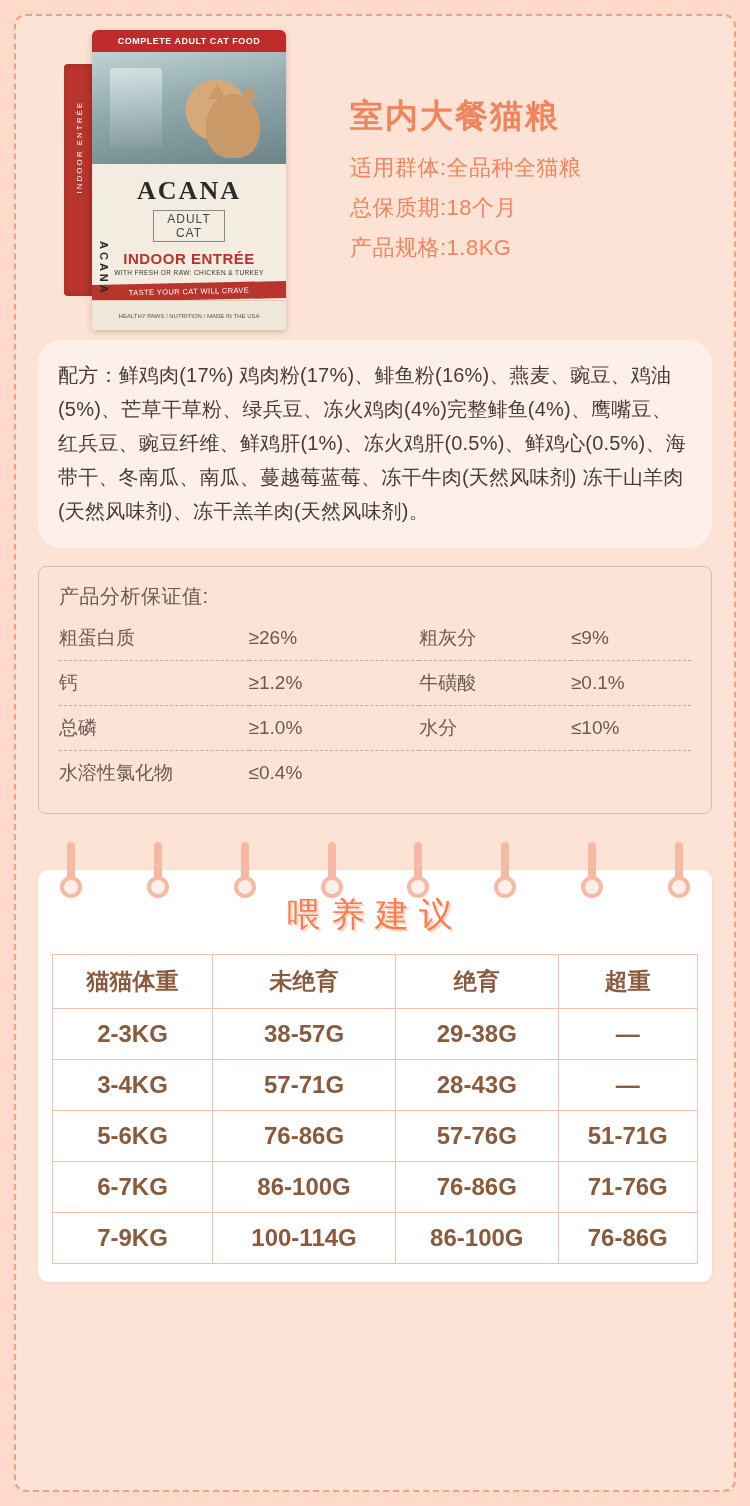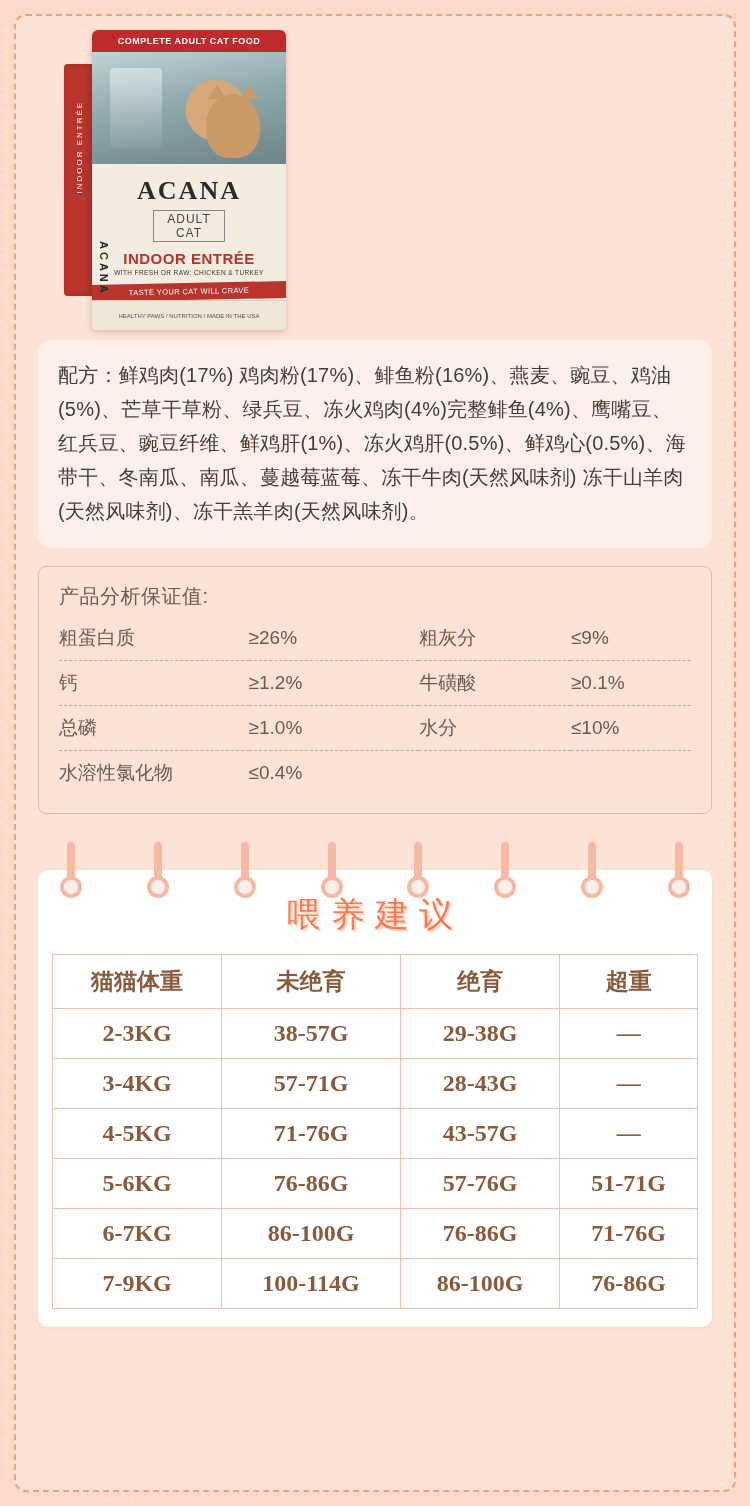--- a/index.html
+++ b/index.html
@@ -199,21 +199,21 @@
   .hero-line {
     font-size: 22px;
     color: #f0845c;
     margin-bottom: 10px;
     letter-spacing: .5px;
   }
 
   
   .card {
     background: #fdf0ea;
-    border-radius: 14px;
+    border-radius: 24px;
     margin: 4px 22px 0 22px;
     padding: 18px 20px 20px 20px;
   }
   .formula-text {
     font-size: 20px;
     line-height: 34px;
     color: #4b3a33;
     letter-spacing: .2px;
   }
 
@@ -289,21 +289,20 @@
     font-size: 34px;
     font-weight: normal;
     color: #ff7a4d;
     letter-spacing: 10px;
     margin: 6px 0 16px 0;
     text-shadow: 2px 2px 0 #ffd9c9;
   }
   table.feed {
     width: 100%;
     border-collapse: collapse;
-    font-family: Liberation Serif, serif;
   }
   table.feed th, table.feed td {
     border: 1px solid #f3c1ad;
     text-align: center;
     font-size: 24px;
     color: #8a5a3c;
     padding: 11px 0;
     font-weight: bold;
   }
   table.feed th { font-size: 23px; }
@@ -334,20 +333,26 @@
         <div class="bag-icons">
           <i></i>
           <i></i>
           <i></i>
         </div>
         <div class="bag-bottom">HEALTHY PAWS   /   NUTRITION   /   MADE IN THE USA</div>
       </div>
       <div class="bag-vert">ACANA</div>
     </div>
 
+    <div class="hero-text">
+      <div class="hero-title">室内大餐猫粮</div>
+      <div class="hero-line">适用群体:全品种全猫粮</div>
+      <div class="hero-line">总保质期:18个月</div>
+      <div class="hero-line">产品规格:1.8KG</div>
+    </div>
   </div>
 
   <div class="card">
     <div class="formula-text">配方：鲜鸡肉(17%) 鸡肉粉(17%)、鲱鱼粉(16%)、燕麦、豌豆、鸡油(5%)、芒草干草粉、绿兵豆、冻火鸡肉(4%)完整鲱鱼(4%)、鹰嘴豆、红兵豆、豌豆纤维、鲜鸡肝(1%)、冻火鸡肝(0.5%)、鲜鸡心(0.5%)、海带干、冬南瓜、南瓜、蔓越莓蓝莓、冻干牛肉(天然风味剂) 冻干山羊肉(天然风味剂)、冻干羔羊肉(天然风味剂)。</div>
   </div>
 
   <div class="analysis">
     <h3>产品分析保证值:</h3>
     <table class="an">
       <tbody>
@@ -431,26 +436,20 @@
           <td>29-38G</td>
           <td>—</td>
         </tr>
         <tr>
           <td>3-4KG</td>
           <td>57-71G</td>
           <td>28-43G</td>
           <td>—</td>
         </tr>
         <tr>
-          <td>4-5KG</td>
-          <td>71-76G</td>
-          <td>43-57G</td>
-          <td>—</td>
-        </tr>
-        <tr>
           <td>5-6KG</td>
           <td>76-86G</td>
           <td>57-76G</td>
           <td>51-71G</td>
         </tr>
         <tr>
           <td>6-7KG</td>
           <td>86-100G</td>
           <td>76-86G</td>
           <td>71-76G</td>

